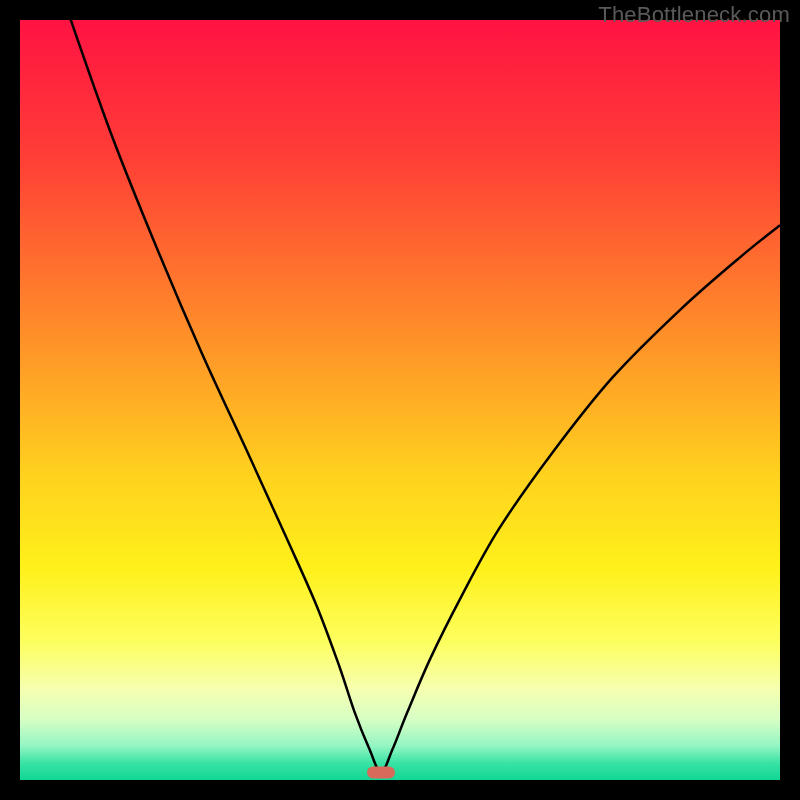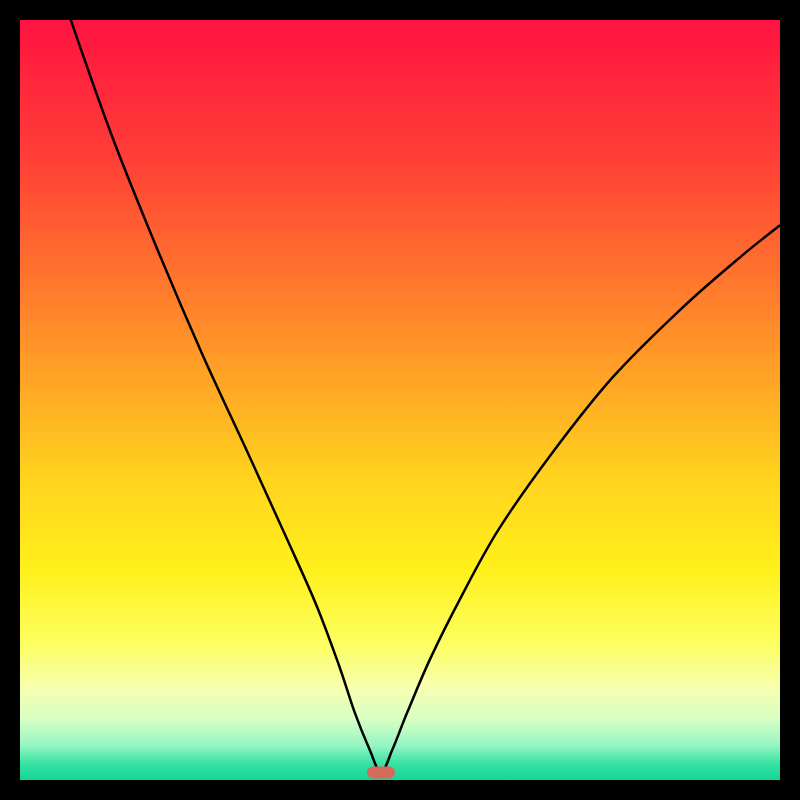--- a/index.html
+++ b/index.html
@@ -38,20 +38,21 @@
   .plot svg {
     display: block;
     width: 760px;
     height: 760px;
   }
 </style>
 </head>
 <body>
 
 <div class="frame">
+  <div class="watermark">TheBottleneck.com</div>
 
   <div class="plot">
     <svg id="chart-svg" viewBox="0 0 760 760" preserveAspectRatio="none">
       <defs>
         <linearGradient id="bg-grad" x1="0" y1="0" x2="0" y2="1">
             <stop offset="0%" stop-color="#ff1342"></stop>
             <stop offset="18%" stop-color="#ff3e36"></stop>
             <stop offset="40%" stop-color="#ff8a2a"></stop>
             <stop offset="60%" stop-color="#ffd21e"></stop>
             <stop offset="72%" stop-color="#fff01a"></stop>

